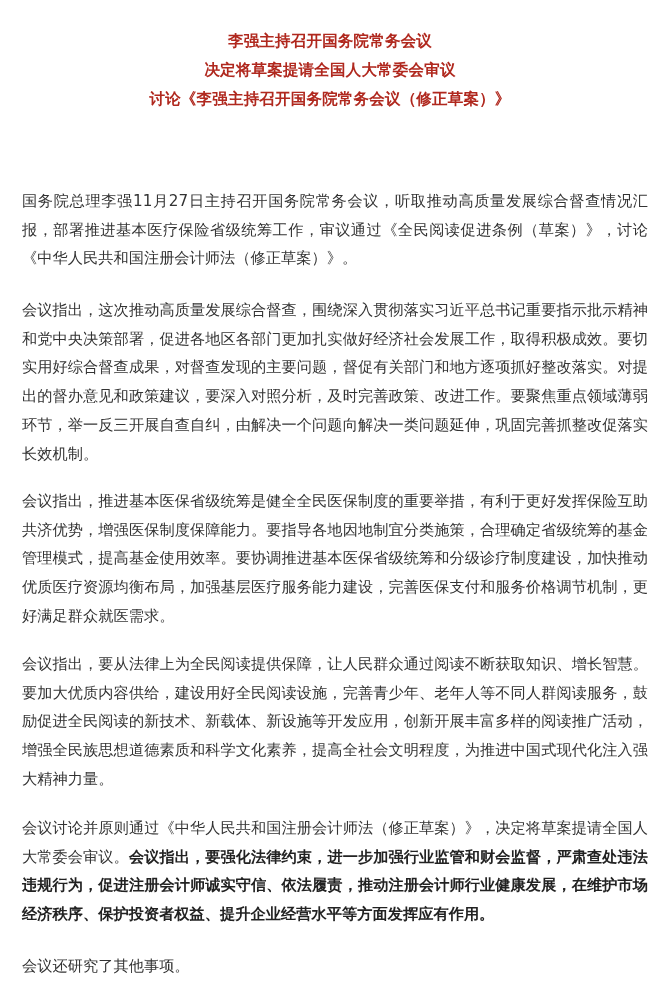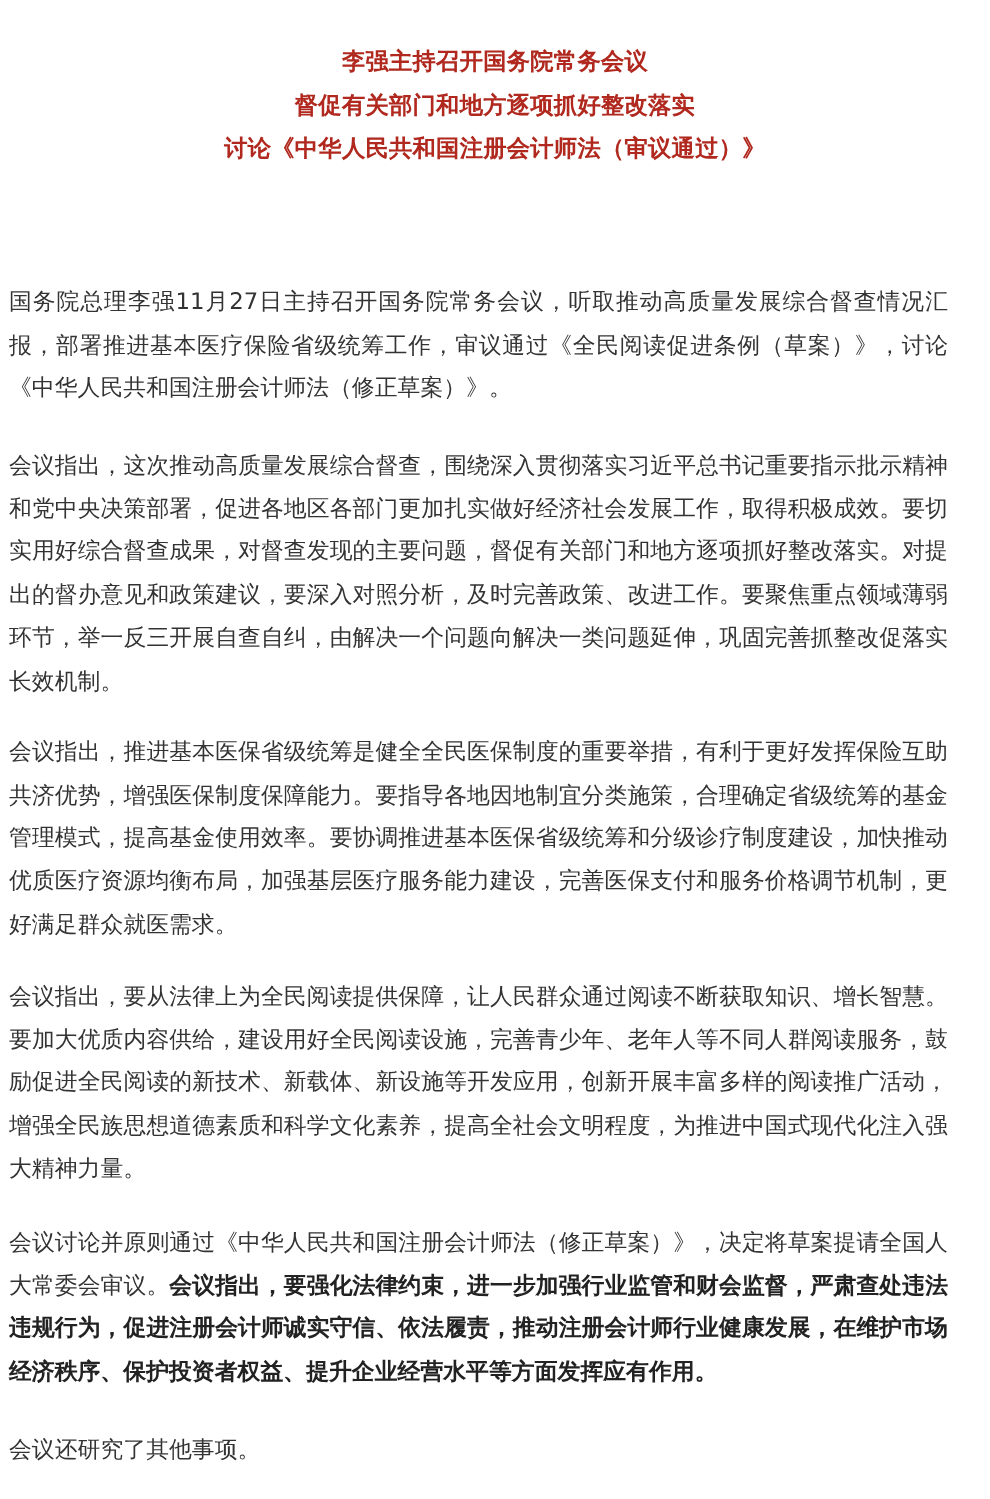--- a/index.html
+++ b/index.html
@@ -30,21 +30,21 @@
       display: block;
       font-size: 15.5px;
       font-weight: bold;
       line-height: 28.8px;
       color: #b0281e;
       letter-spacing: 0.2px;
       white-space: nowrap;
     }
     .para {
       position: absolute;
-      left: 6px;
+      left: 22px;
       width: 626px;
       margin: 0;
       font-size: 15.2px;
       line-height: 28.7px;
       color: #333333;
       text-align: justify;
       letter-spacing: 0.05px;
     }
     .para strong {
       font-weight: bold;
@@ -57,22 +57,22 @@
     #p5 { top: 814px; }
     #p6 { top: 952px; }
   </style>
 </head>
 <body>
 
 <div class="article">
 
   <div class="headline">
     <span class="headline-line">李强主持召开国务院常务会议</span>
-    <span class="headline-line">督促有关部门和地方逐项抓好整改落实</span>
-    <span class="headline-line">讨论《中华人民共和国注册会计师法（审议通过）》</span>
+    <span class="headline-line">决定将草案提请全国人大常委会审议</span>
+    <span class="headline-line">讨论《李强主持召开国务院常务会议（修正草案）》</span>
   </div>
 
   <p class="para" id="p1">国务院总理李强11月27日主持召开国务院常务会议，听取推动高质量发展综合督查情况汇报，部署推进基本医疗保险省级统筹工作，审议通过《全民阅读促进条例（草案）》，讨论《中华人民共和国注册会计师法（修正草案）》。</p>
 
   <p class="para" id="p2">会议指出，这次推动高质量发展综合督查，围绕深入贯彻落实习近平总书记重要指示批示精神和党中央决策部署，促进各地区各部门更加扎实做好经济社会发展工作，取得积极成效。要切实用好综合督查成果，对督查发现的主要问题，督促有关部门和地方逐项抓好整改落实。对提出的督办意见和政策建议，要深入对照分析，及时完善政策、改进工作。要聚焦重点领域薄弱环节，举一反三开展自查自纠，由解决一个问题向解决一类问题延伸，巩固完善抓整改促落实长效机制。</p>
 
   <p class="para" id="p3">会议指出，推进基本医保省级统筹是健全全民医保制度的重要举措，有利于更好发挥保险互助共济优势，增强医保制度保障能力。要指导各地因地制宜分类施策，合理确定省级统筹的基金管理模式，提高基金使用效率。要协调推进基本医保省级统筹和分级诊疗制度建设，加快推动优质医疗资源均衡布局，加强基层医疗服务能力建设，完善医保支付和服务价格调节机制，更好满足群众就医需求。</p>
 
   <p class="para" id="p4">会议指出，要从法律上为全民阅读提供保障，让人民群众通过阅读不断获取知识、增长智慧。要加大优质内容供给，建设用好全民阅读设施，完善青少年、老年人等不同人群阅读服务，鼓励促进全民阅读的新技术、新载体、新设施等开发应用，创新开展丰富多样的阅读推广活动，增强全民族思想道德素质和科学文化素养，提高全社会文明程度，为推进中国式现代化注入强大精神力量。</p>
 

